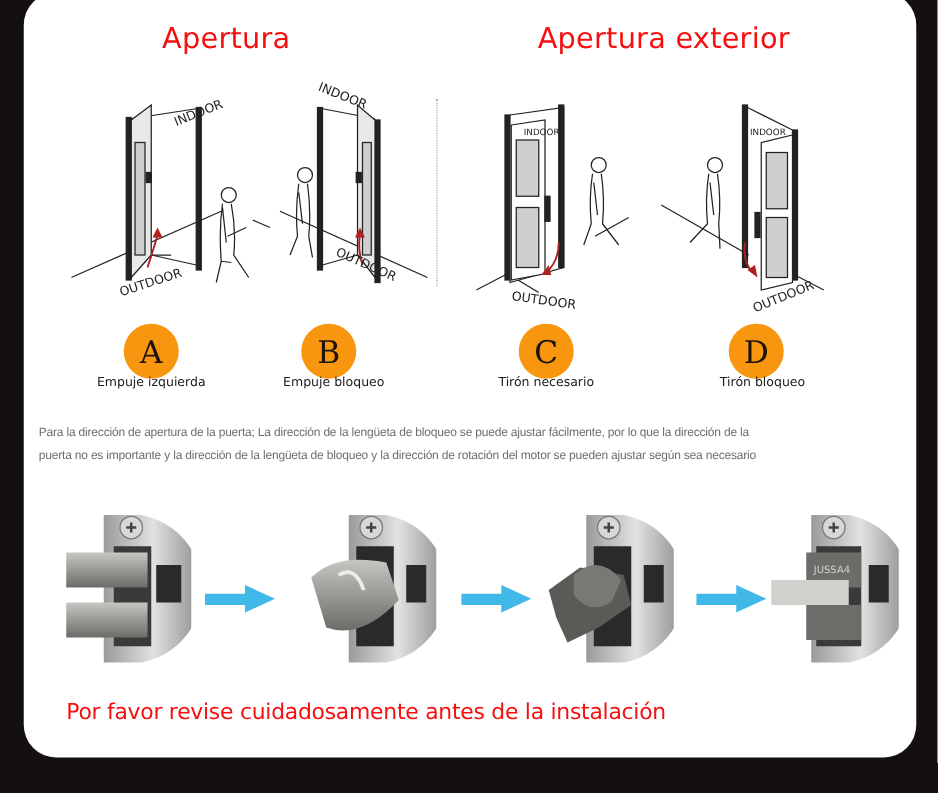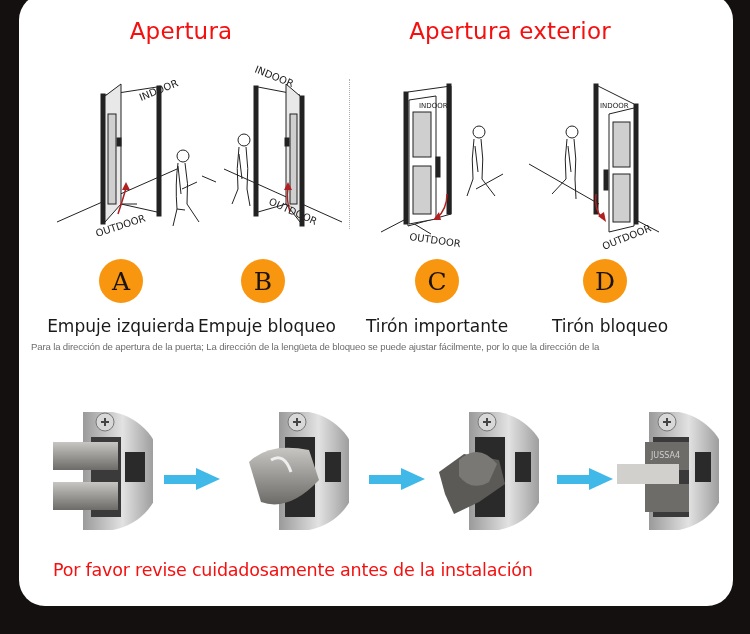--- a/index.html
+++ b/index.html
@@ -22,21 +22,21 @@
     position: absolute; left: 330px; top: 85px; width: 0; height: 150px;
     border-left: 1.5px dotted #aaaaaa;
   }
   .illus { position: absolute; top: 60px; }
   .badge {
     position: absolute; top: 265px; width: 44px; height: 44px; border-radius: 50%;
     background: #f8960f; color: #1c140c; display: flex; align-items: center; justify-content: center;
     font-family: "DejaVu Serif", serif; font-size: 25px; transform: translateX(-50%);
   }
   .badge-label {
-    position: absolute; top: 322px; font-size: 17px; color: #1a1a1a;
+    position: absolute; top: 307px; font-size: 10px; color: #1a1a1a;
     transform: translateX(-50%); white-space: nowrap;
     font-family: "DejaVu Sans", sans-serif;
   }
   .note {
     position: absolute; left: 12px; top: 344px; width: 700px;
     font-size: 9.6px; line-height: 18px; color: #6d6d6d;
     font-family: Liberation Sans, sans-serif; letter-spacing: -0.15px;
   }
   .note p { margin: 0; white-space: nowrap; }
   .lock { position: absolute; top: 408px; }
@@ -45,21 +45,21 @@
     position: absolute; left: 34px; top: 566px; font-size: 17.5px; color: #f50f0f;
     white-space: nowrap; font-family: "DejaVu Sans", sans-serif; letter-spacing: -0.2px;
   }
 </style>
 </head>
 <body>
 
 <div class="card">
 
   <div class="section-title" style="left:162px;">Apertura</div>
-  <div class="section-title" style="left:491px;text-align:center;">Apertura exterior</div>
+  <div class="section-title" style="left:512px;text-align:center;">Apertura exterior</div>
 
   <div class="divider"></div>
 
   <svg class="illus" style="left:38px;" width="150" height="190" viewBox="0 0 150 190">
     <g fill="none" stroke="#222" stroke-width="1">
       <line x1="0" y1="168" x2="120" y2="115"></line>
       <line x1="125" y1="135" x2="140" y2="128"></line>
 
       <rect x="44" y="40" width="4" height="130" fill="#222"></rect>
       <rect x="100" y="32" width="4" height="130" fill="#222"></rect>
@@ -143,25 +143,26 @@
     <text x="80" y="196" font-size="10" fill="#222" transform="rotate(-22 80 196)" font-family="DejaVu Sans, sans-serif">OUTDOOR</text>
   </svg>
 
   <div class="badge" style="left:102px;">A</div>
   <div class="badge" style="left:244px;">B</div>
   <div class="badge" style="left:418px;">C</div>
   <div class="badge" style="left:586px;">D</div>
 
   <div class="badge-label" style="left:102px;">Empuje izquierda</div>
   <div class="badge-label" style="left:248px;">Empuje bloqueo</div>
-  <div class="badge-label" style="left:418px;">Tirón importante</div>
+  <div class="badge-label" style="left:418px;">Tirón necesario</div>
   <div class="badge-label" style="left:591px;">Tirón bloqueo</div>
 
   <div class="note">
     <p>Para la dirección de apertura de la puerta; La dirección de la lengüeta de bloqueo se puede ajustar fácilmente, por lo que la dirección de la</p>
+    <p>puerta no es importante y la dirección de la lengüeta de bloqueo y la dirección de rotación del motor se pueden ajustar según sea necesario</p>
   </div>
 
   <svg class="lock" style="left:14px;" width="120" height="130" viewBox="0 0 120 130">
     <defs>
       <linearGradient id="metal" x1="0" y1="0" x2="1" y2="0">
         <stop offset="0" stop-color="#9a9a9a"></stop>
           <stop offset="0.5" stop-color="#e2e2e2"></stop>
           <stop offset="1" stop-color="#8a8a8a"></stop>
       </linearGradient>
       <linearGradient id="latch" x1="0" y1="0" x2="0" y2="1">

